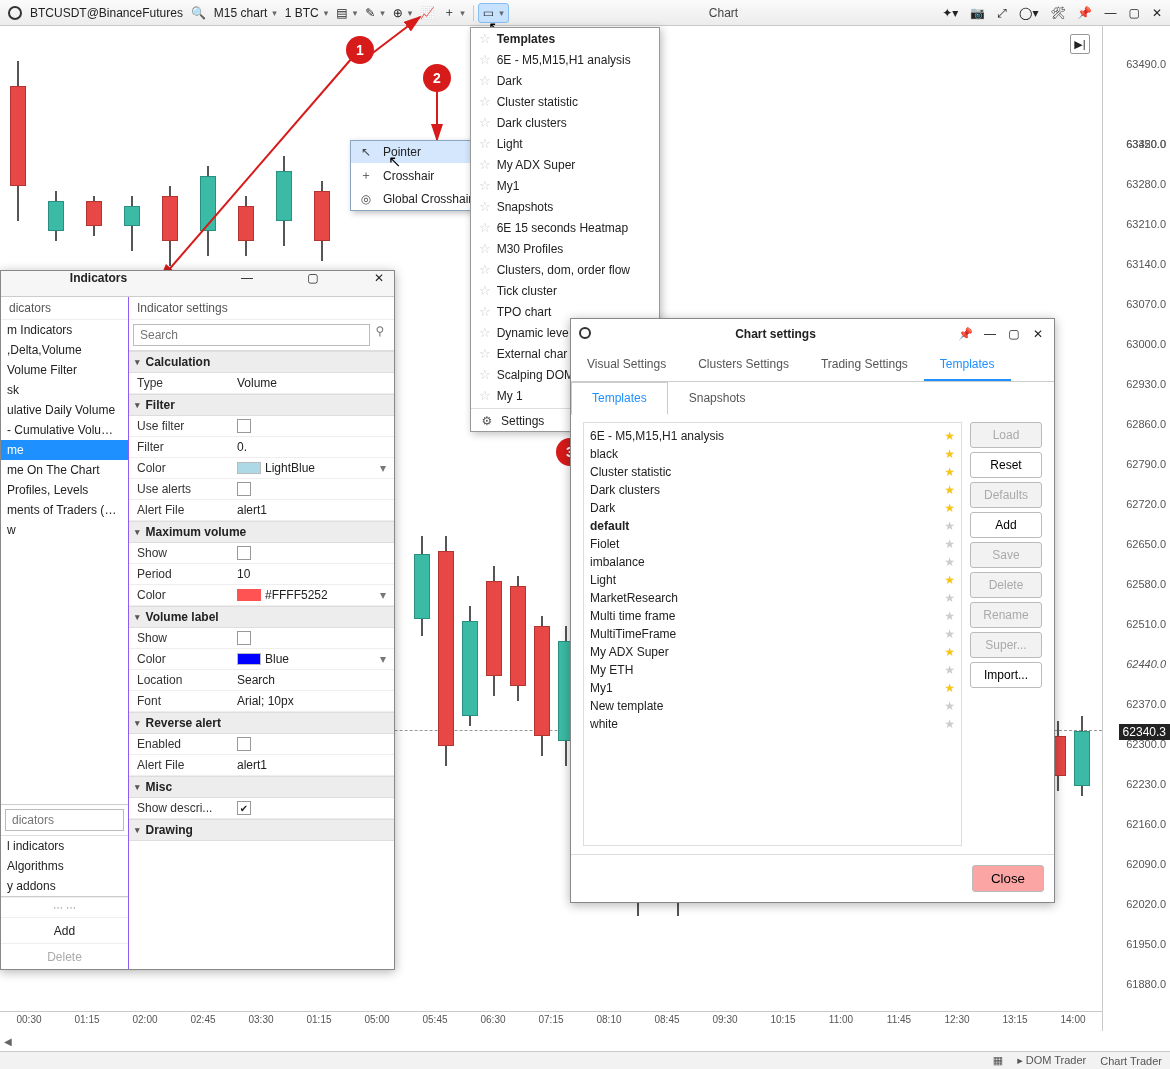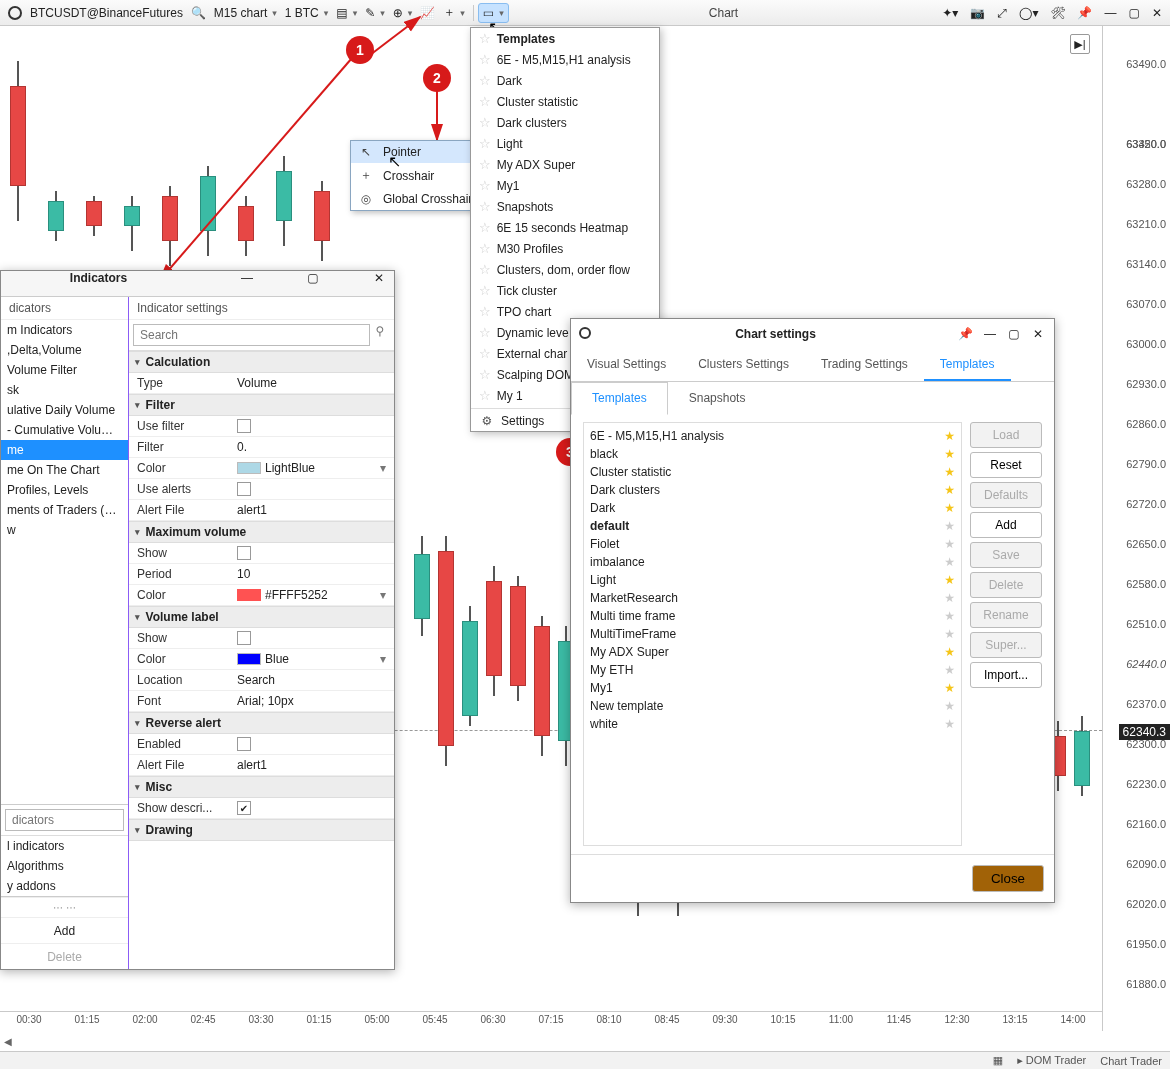--- a/index.html
+++ b/index.html
@@ -102,21 +102,21 @@
 .cs-body { display:flex; padding:8px 12px; gap:8px; height:440px; }
 .cs-list { flex:1; border:1px solid #ddd; padding:4px; overflow:auto; }
 .cs-row { display:flex; align-items:center; padding:2px 2px; cursor:pointer; }
 .cs-row span:first-child { flex:1; }
 .cs-row .star { color:#ccc; }
 .cs-row .star.on { color:#f5c518; }
 .cs-btns { width:72px; display:flex; flex-direction:column; gap:4px; }
 .cs-btns button { padding:5px 4px; border:1px solid #bbb; background:#fff; border-radius:3px; font-size:12px; cursor:pointer; }
 .cs-btns button:disabled { color:#aaa; background:#f2f2f2; }
 .cs-foot { border-top:1px solid #ddd; padding:10px; display:flex; justify-content:flex-end; }
-.cs-foot button { padding:5px 18px; border:1px solid #bbb; background:#a16207; border-radius:3px; cursor:pointer; }
+.cs-foot button { padding:5px 18px; border:1px solid #bbb; background:#fca5a5; border-radius:3px; cursor:pointer; }
 
 
 .arrow-svg { position:absolute; top:0; left:0; pointer-events:none; }
 .badge { position:absolute; width:28px; height:28px; background:#d71a1a; color:#fff; border-radius:50%; display:flex; align-items:center; justify-content:center; font-weight:700; font-size:14px; }
 .cursor-img { position:absolute; pointer-events:none; font-size:16px; color:#000; }
 </style>
 </head>
 <body>
 
 <div class="toolbar">

